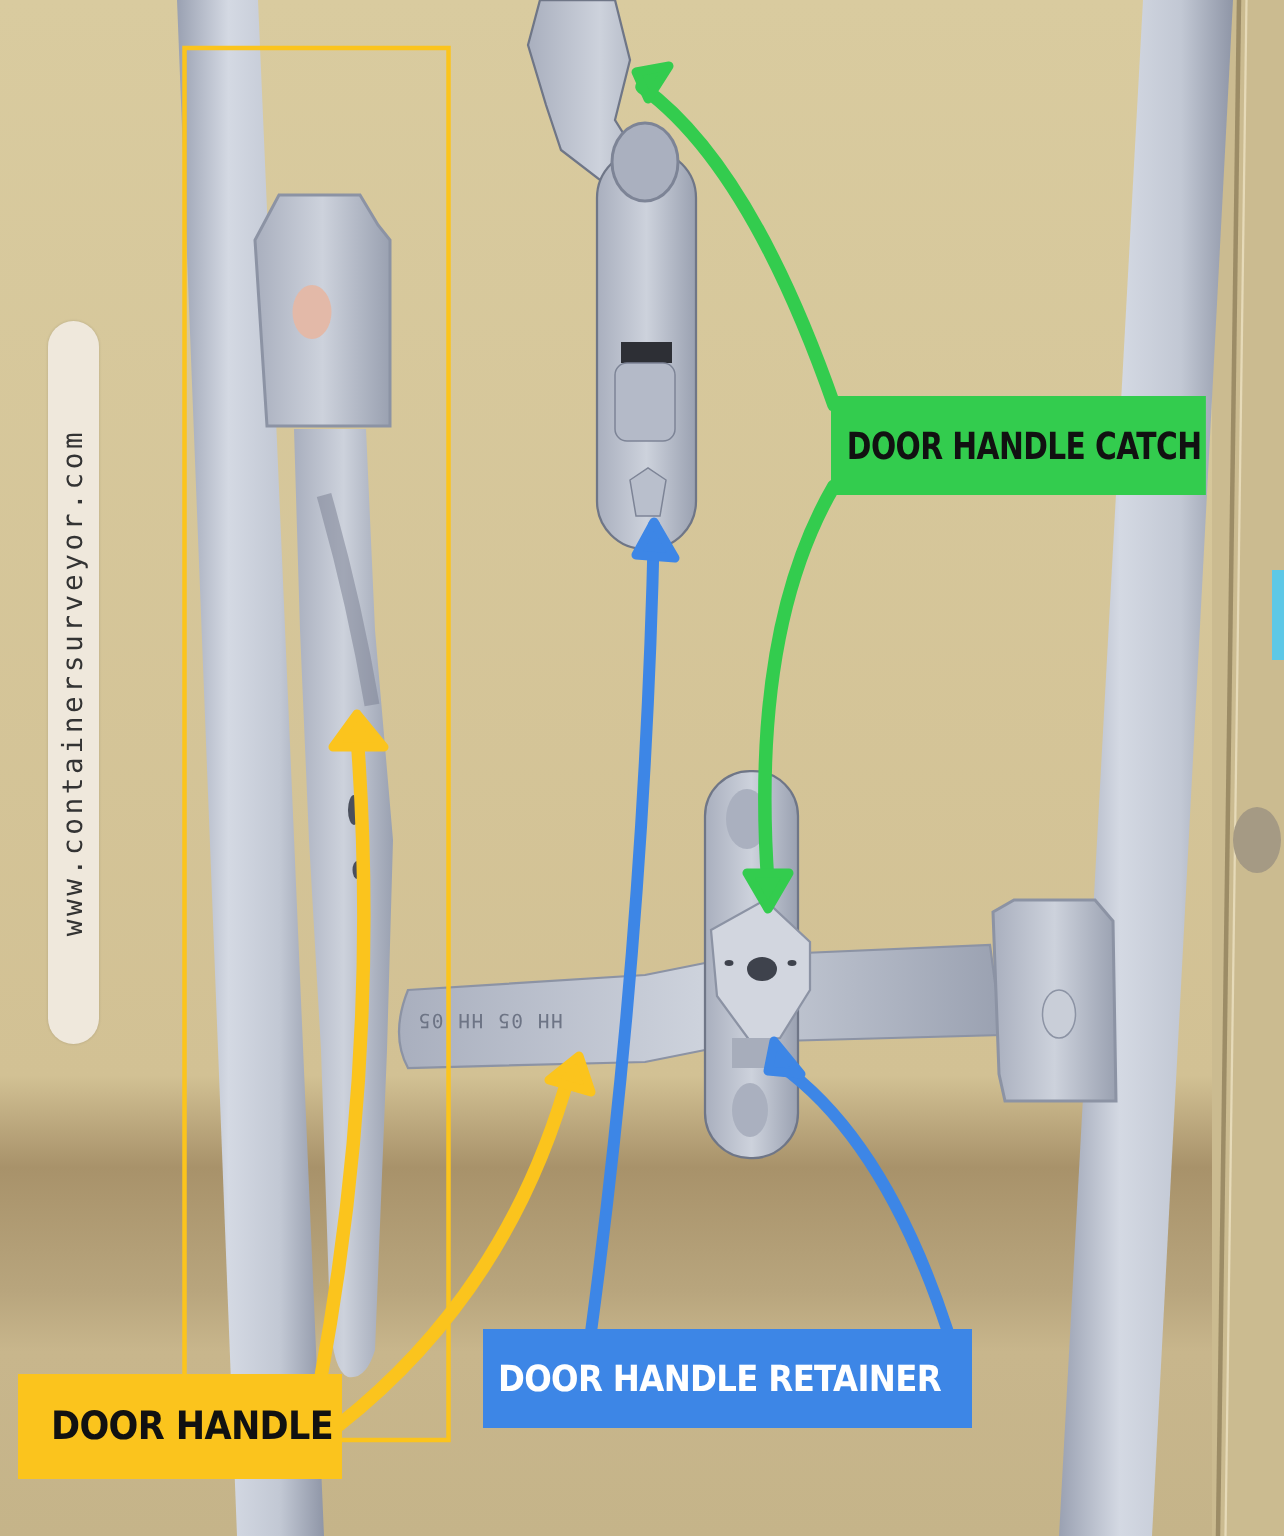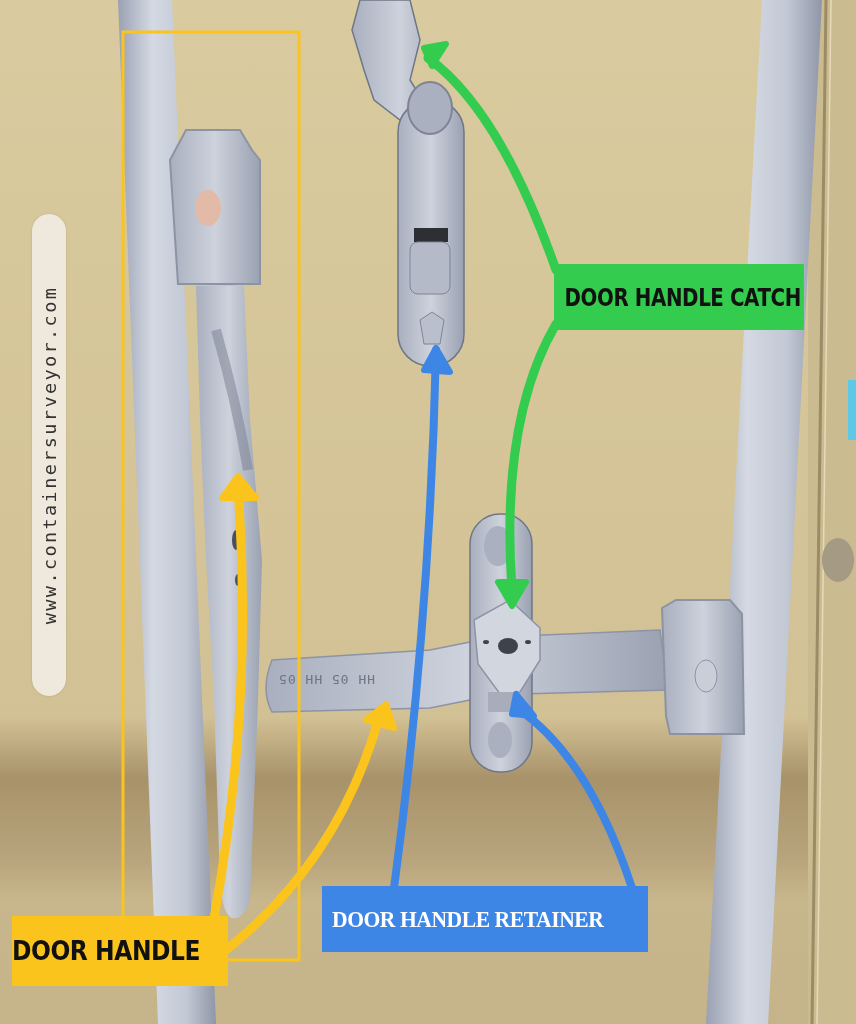--- a/index.html
+++ b/index.html
@@ -4,22 +4,22 @@
 <style>
   html, body { margin: 0; padding: 0; }
   body { width: 856px; height: 1024px; overflow: hidden; position: relative; background: #d4c49a; font-family: "Liberation Sans", sans-serif; }
   #scene { position: absolute; left: 0; top: 0; width: 856px; height: 1024px; }
   .label {
     position: absolute; display: flex; align-items: center;
     font-family: "DejaVu Sans", sans-serif; font-weight: bold;
     letter-spacing: -0.5px; white-space: nowrap;
   }
   #label-catch { left: 554px; top: 264px; width: 284px; height: 66px; background: #33cc4e; color: #111; font-size: 25px; padding-left: 12px; box-sizing: border-box; transform: scaleX(0.88); transform-origin: left center; }
-  #label-retainer { left: 322px; top: 886px; width: 326px; height: 66px; background: #3d86e6; color: #fff; font-size: 24px; padding-left: 10px; box-sizing: border-box; font-family: Liberation Serif, serif; }
-  #label-handle { left: 12px; top: 916px; width: 216px; height: 70px; background: #fbc41d; color: #111; font-size: 26px; padding-left: 0; box-sizing: border-box; }
+  #label-retainer { left: 322px; top: 886px; width: 326px; height: 66px; background: #3d86e6; color: #fff; font-size: 24px; padding-left: 10px; box-sizing: border-box; }
+  #label-handle { left: 12px; top: 916px; width: 216px; height: 70px; background: #fbc41d; color: #111; font-size: 26px; padding-left: 22px; box-sizing: border-box; }
   #label-catch span, #label-retainer span, #label-handle span { display: inline-block; transform: scaleX(0.9); transform-origin: left center; }
   #watermark {
     position: absolute; left: 32px; top: 214px; width: 34px; height: 482px;
     background: #efe8dc; border-radius: 17px; box-shadow: 0 0 2px rgba(0,0,0,0.15);
   }
   #watermark span {
     position: absolute; left: 50%; top: 50%;
     transform: translate(-50%, -50%) rotate(-90deg);
     font-family: "DejaVu Sans Mono", monospace; font-size: 18.5px; color: #333; letter-spacing: 2.4px; white-space: nowrap;
   }

